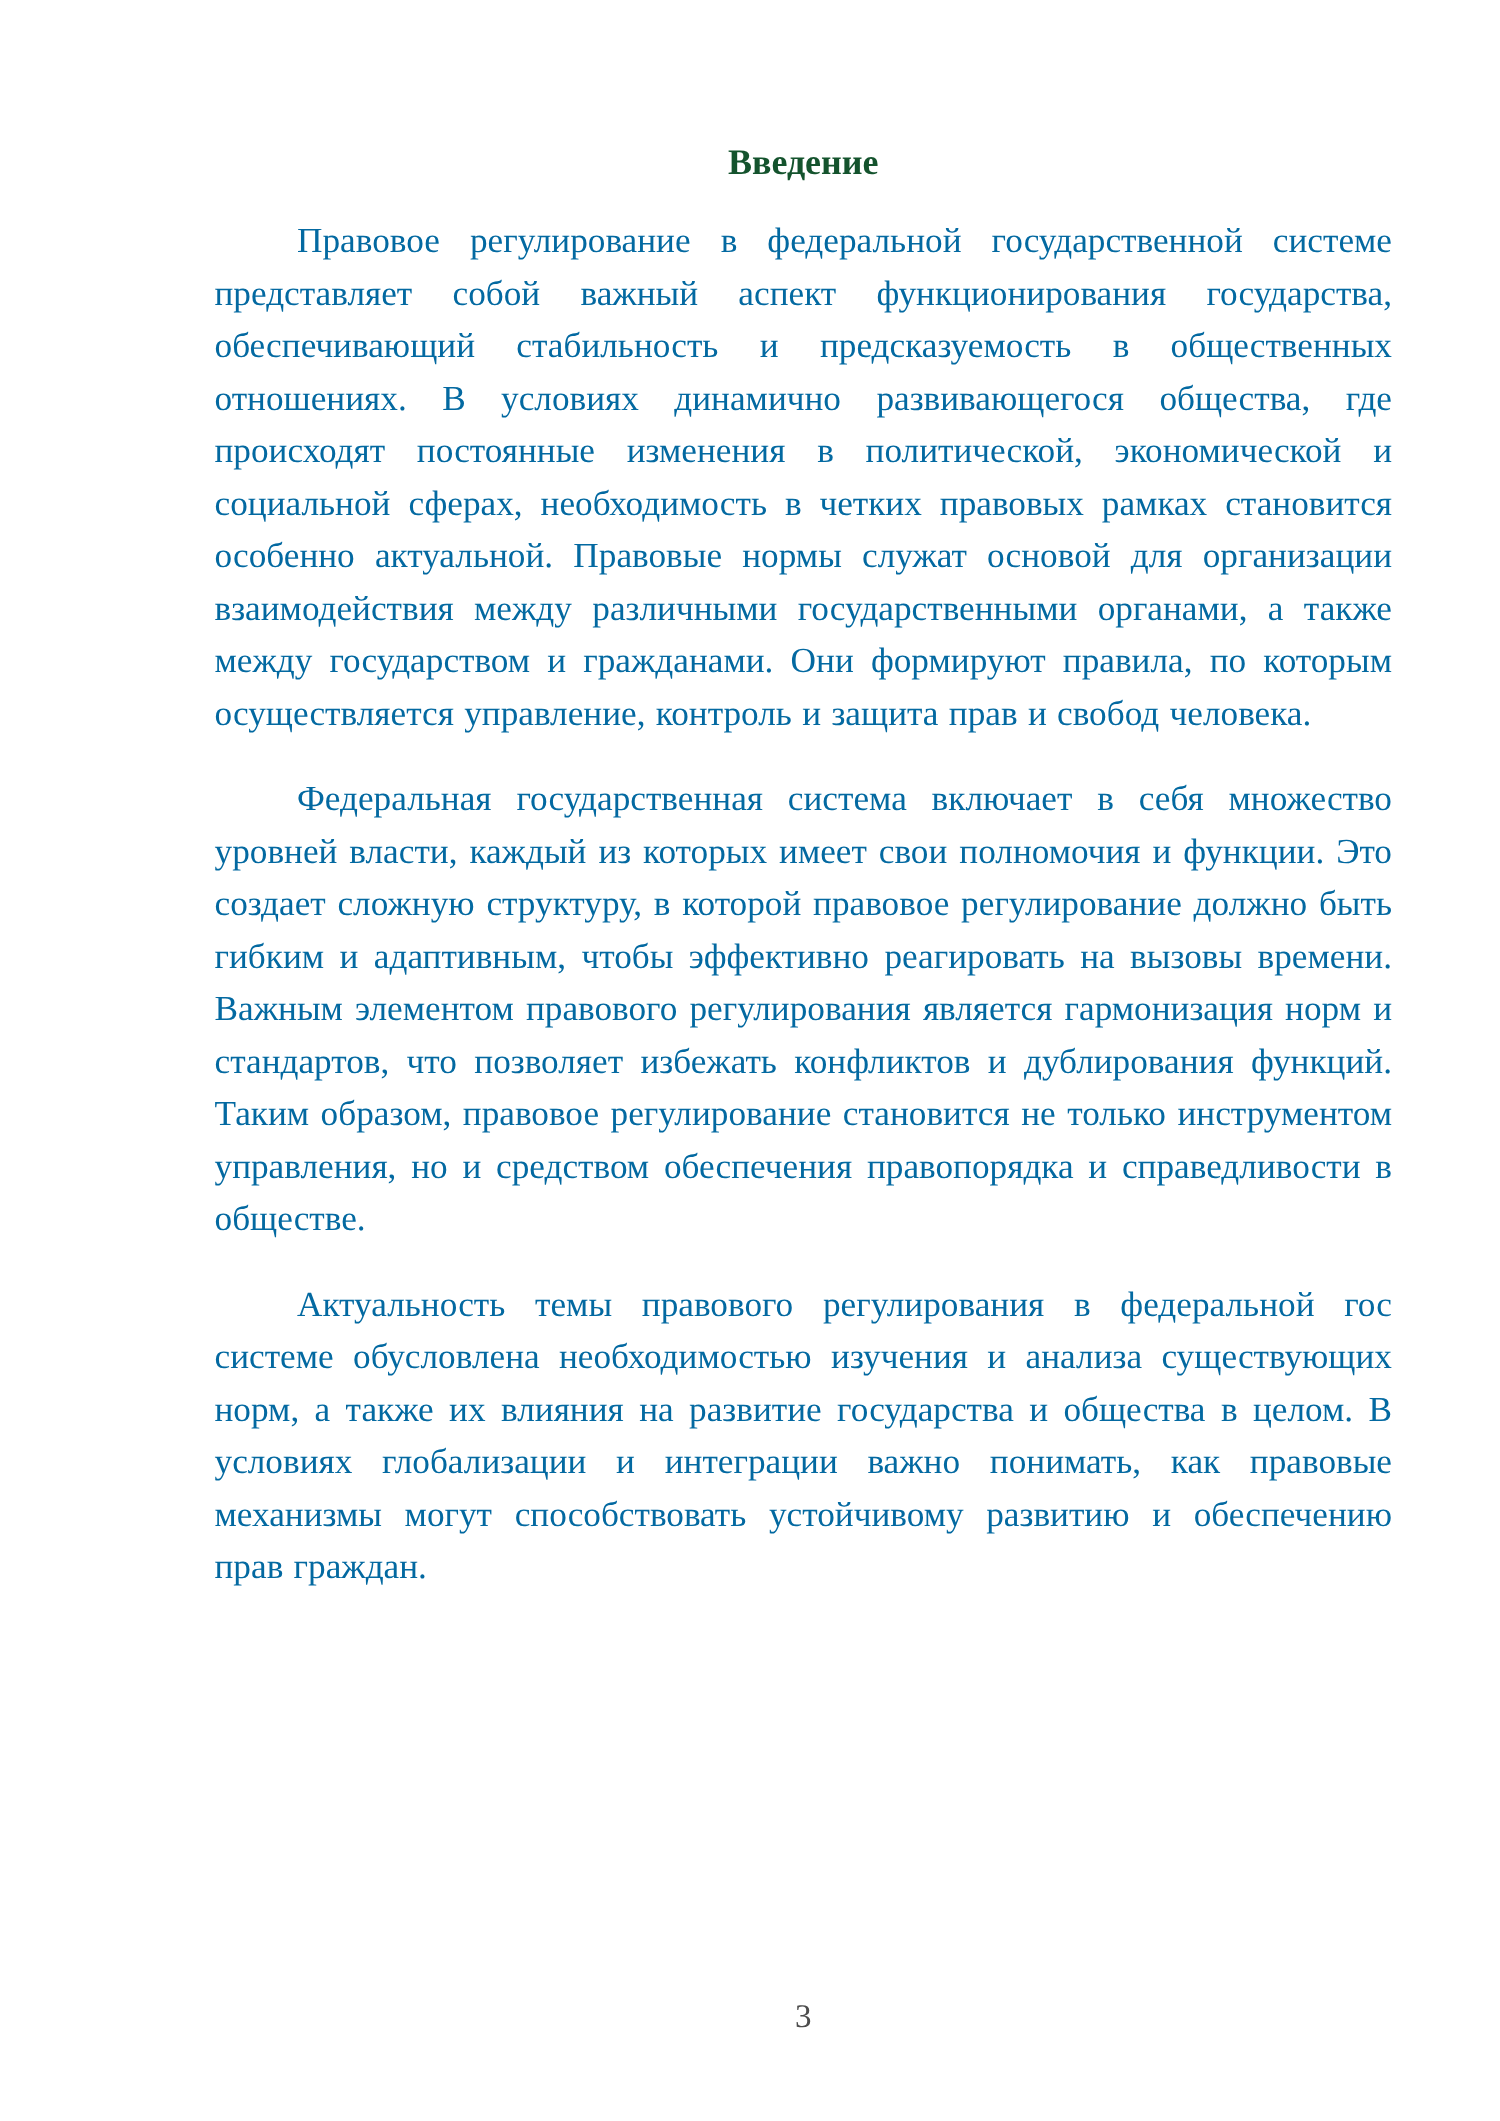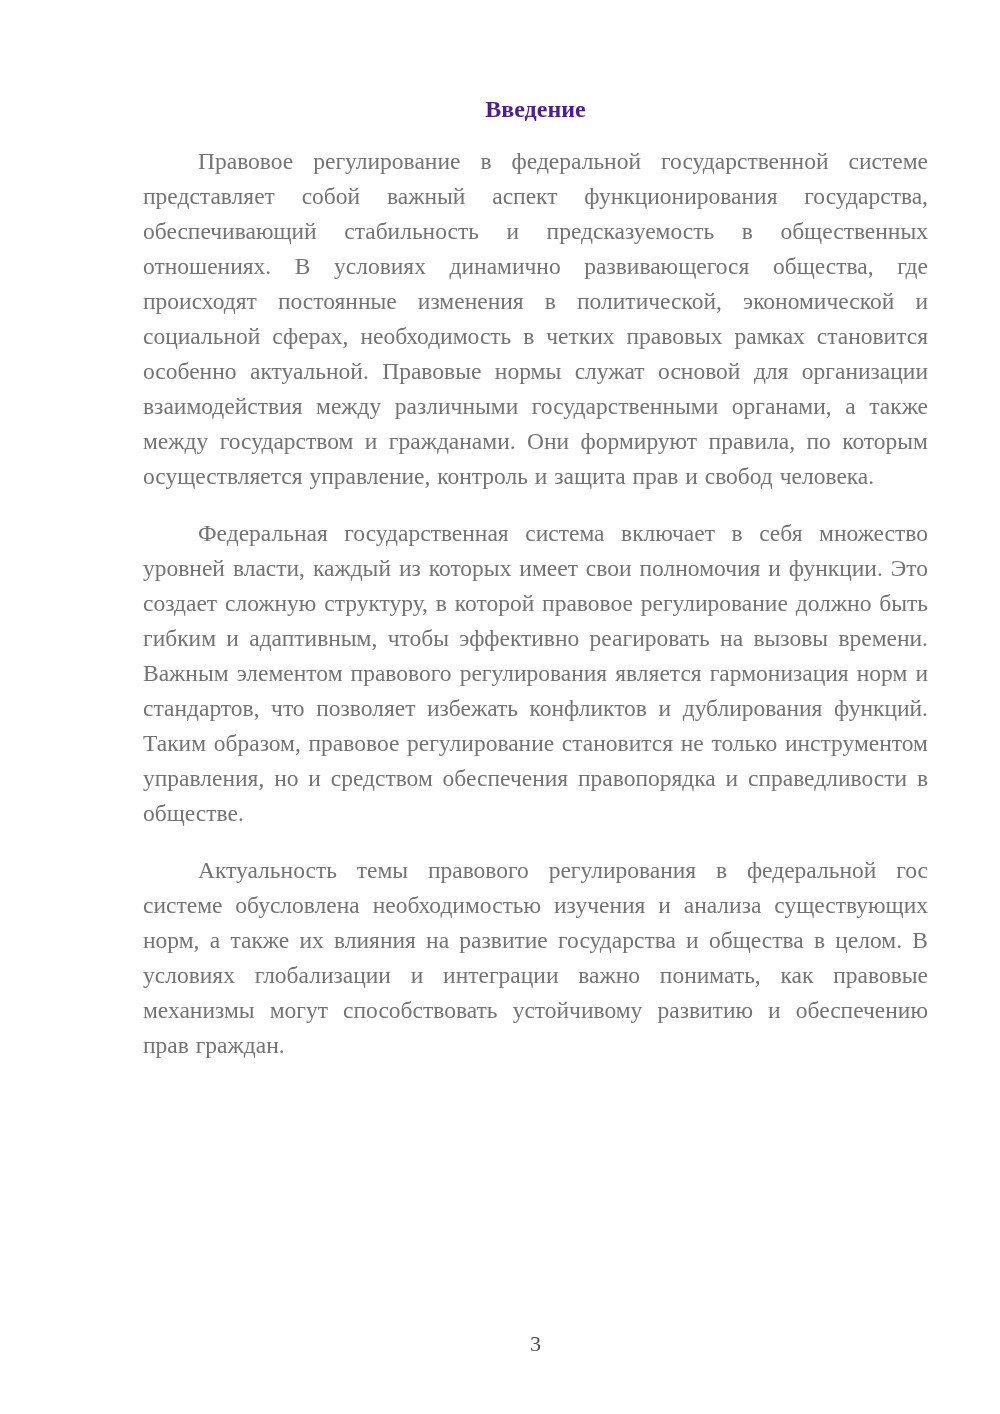--- a/index.html
+++ b/index.html
@@ -17,29 +17,29 @@
     font-family: "Liberation Serif", "DejaVu Serif", serif;
     color: #121212;
     overflow: hidden;
   }
   .doc-title {
     margin: 0 0 17px 0;
     font-size: 24px;
     line-height: 35px;
     font-weight: bold;
     text-align: center;
-    color: #4c1d95;
+    color: #14532d;
   }
   .doc-paragraph {
     margin: 0 0 22px 0;
     font-size: 23.5px;
     line-height: 35px;
     text-align: justify;
     text-indent: 55px;
-    color: #737373;
+    color: #0369a1;
     word-spacing: 1px;
   }
   .page-number {
     position: absolute;
     left: 143px;
     right: 72px;
     top: 1330px;
     text-align: center;
     font-size: 22px;
     line-height: 28px;

